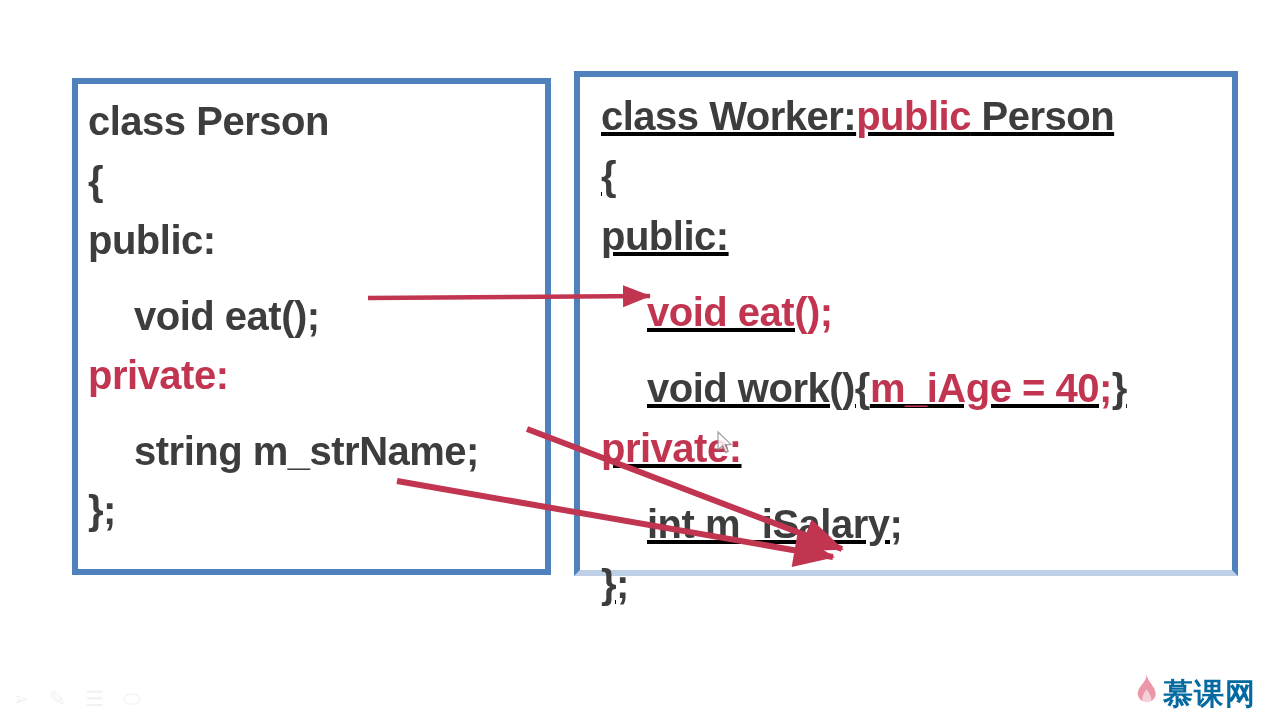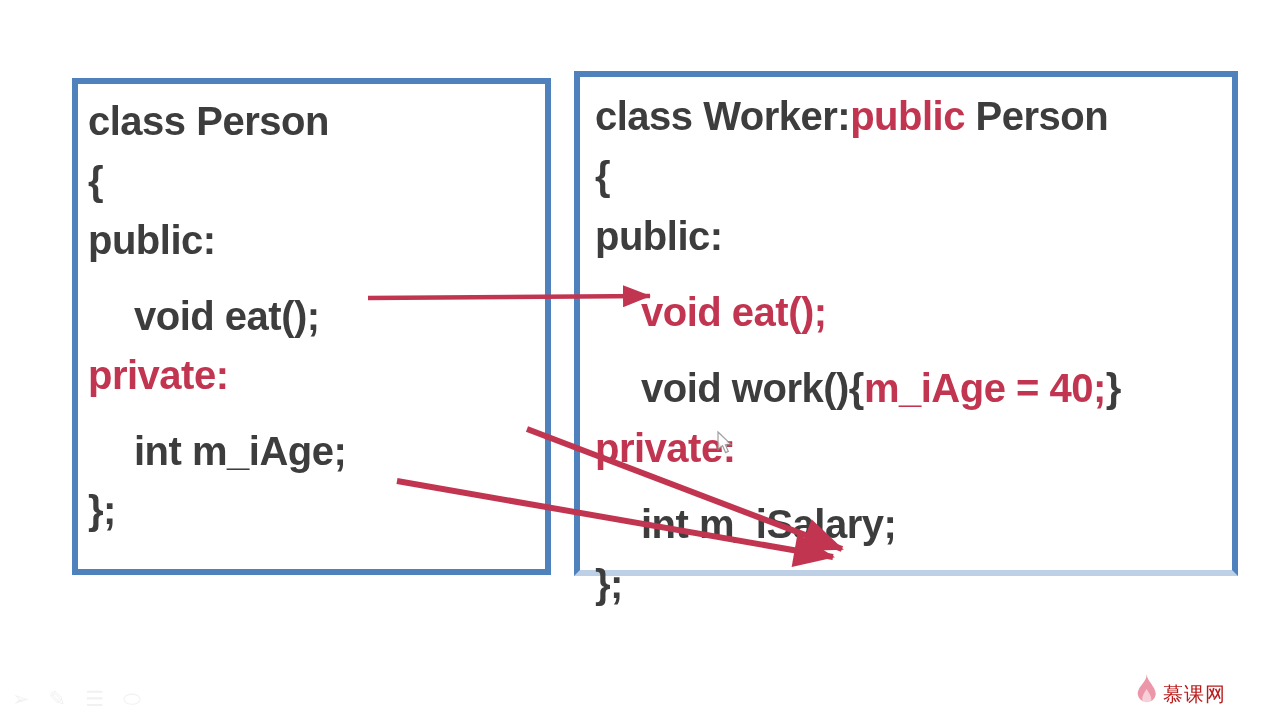--- a/index.html
+++ b/index.html
@@ -13,22 +13,22 @@
     background: #ffffff;
     overflow: hidden;
   }
 
   .code-box {
     position: absolute;
     background: #ffffff;
     border: 6px solid #4f81bd;
   }
   .code-box.left  { left: 72px;  top: 78px; width: 479px; height: 497px; padding: 8px 0 0 10px; }
-  .code-box.right { left: 574px; top: 71px; width: 664px; height: 505px; padding: 9px 0 0 15px;
-                    border-bottom-color: #bdd0e6; }
+  .code-box.right { left: 574px; top: 71px; width: 664px; height: 505px; padding: 9px 0 0 21px;
+                    border-bottom-color: #bdd0e6; text-decoration: underline; }
 
   .code-line {
     font-size: 40px;
     font-weight: bold;
     letter-spacing: -0.5px;
     white-space: pre;
     color: #3d3d3d;
   }
   .left  .code-line { line-height: 59.5px; }
   .right .code-line { line-height: 60px; }
@@ -59,39 +59,39 @@
   }
 
   .watermark {
     position: absolute;
     left: 1136px; top: 674px;
     display: flex;
     align-items: center;
     gap: 6px;
   }
   .watermark .brand-text {
-    font-size: 20px;
+    font-size: 30px;
     line-height: 34px;
-    font-weight: normal;
-    color: #b91c1c;
+    font-weight: bold;
+    color: #0369a1;
     letter-spacing: 1px;
   }
 </style>
 </head>
 <body>
 
 <div class="stage">
 
   <div class="code-box left">
       <div class="code-line"><span class="seg-dark">class Person</span></div>
       <div class="code-line"><span class="seg-dark">{</span></div>
       <div class="code-line"><span class="seg-dark">public:</span></div>
       <div class="code-line indent"><span class="seg-dark">void eat();</span></div>
       <div class="code-line"><span class="seg-red">private:</span></div>
-      <div class="code-line indent"><span class="seg-dark">int m_iAge;</span></div>
+      <div class="code-line indent"><span class="seg-dark">string m_strName;</span></div>
       <div class="code-line"><span class="seg-dark">};</span></div>
     </div>
 
   <div class="code-box right">
       <div class="code-line"><span class="seg-dark">class Worker:</span><span class="seg-red">public</span><span class="seg-dark"> Person</span></div>
       <div class="code-line"><span class="seg-dark">{</span></div>
       <div class="code-line"><span class="seg-dark">public:</span></div>
       <div class="code-line indent"><span class="seg-red">void eat();</span></div>
       <div class="code-line indent"><span class="seg-dark">void work(){</span><span class="seg-red">m_iAge = 40;</span><span class="seg-dark">}</span></div>
       <div class="code-line"><span class="seg-red">private:</span></div>

